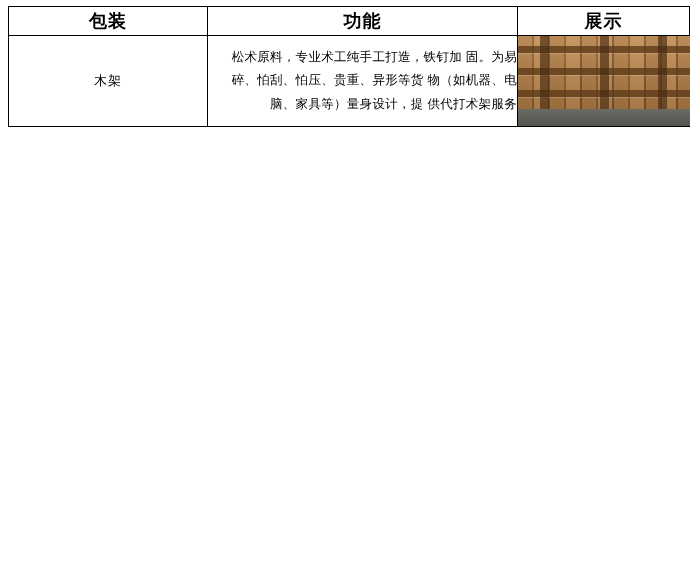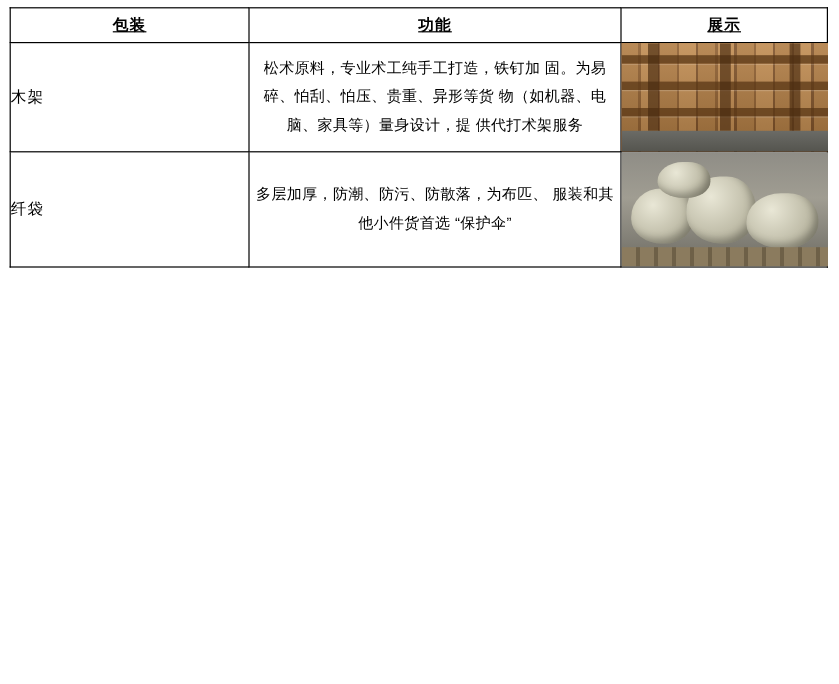--- a/index.html
+++ b/index.html
@@ -30,38 +30,37 @@
     border: 1px solid #000000;
     vertical-align: middle;
     padding: 0;
   }
   col.c-name { width: 199px; }
   col.c-func { width: 310px; }
   col.c-show { width: 172px; }
 
   thead th {
     height: 28px;
-    font-size: 13px;
+    font-size: 18px;
     font-weight: bold;
     text-align: center;
     letter-spacing: 1px;
-    text-decoration: underline;
   }
   td.name-cell {
-    text-align: left;
+    text-align: center;
     font-size: 13px;
     letter-spacing: 1px;
     padding: 4px 6px;
     line-height: 1.6;
   }
   td.func-cell {
     font-size: 12.5px;
     line-height: 1.85;
     padding: 8px 10px 8px 12px;
-    text-align: center;
+    text-align: right;
     letter-spacing: 0.3px;
   }
   td.show-cell {
     padding: 0;
     text-align: center;
     vertical-align: middle;
   }
   .photo {
     width: 172px;
     height: 100%;
@@ -221,31 +220,18 @@
             <div class="slat" style="top:54px;"></div>
             <div class="post" style="left:22px;"></div>
             <div class="post" style="left:82px;"></div>
             <div class="post" style="left:140px;"></div>
             <div class="floor"></div>
           </div>
         </td>
       </tr>
 
 
-      <tr class="r3">
-        <td class="name-cell">纤袋</td>
-        <td class="func-cell">多层加厚，防潮、防污、防散落，为布匹、 服装和其他小件货首选 “保护伞”</td>
-        <td class="show-cell">
-          <div class="photo ph-bag">
-            <div class="bag" style="left:8px;  top:30px; width:52px; height:46px;"></div>
-            <div class="bag" style="left:54px; top:20px; width:58px; height:56px;"></div>
-            <div class="bag" style="left:104px;top:34px; width:60px; height:46px;"></div>
-            <div class="bag" style="left:30px; top:8px;  width:44px; height:30px;"></div>
-            <div class="pallet"></div>
-          </div>
-        </td>
-      </tr>
 
 
 
     </tbody>
   </table>
 </div>
 
 </body></html>

